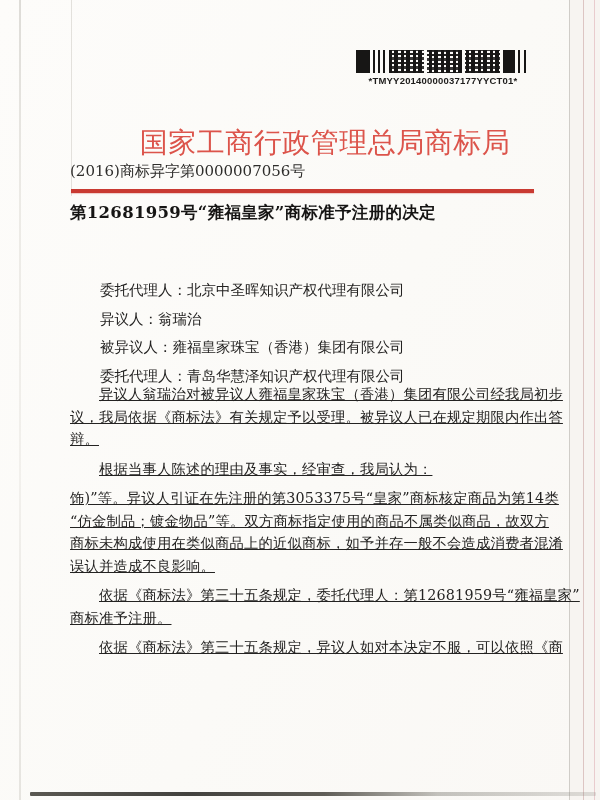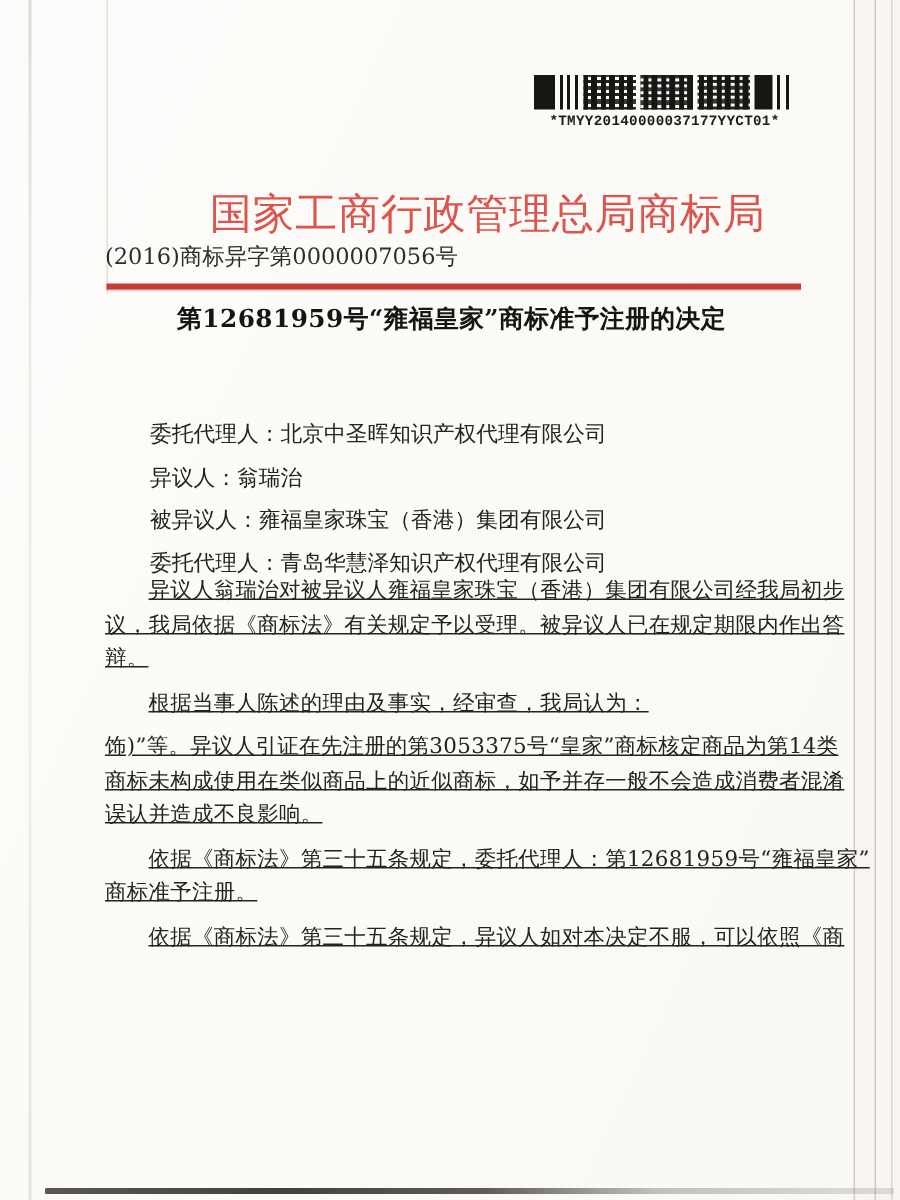--- a/index.html
+++ b/index.html
@@ -29,29 +29,29 @@
   .s-block{width:14px;background:#171615;}
   .s-bars3{width:13px;background:repeating-linear-gradient(90deg,#171615 0 2px,transparent 2px 5px);}
   .s-mat{flex:1;
     background:
       repeating-linear-gradient(0deg,rgba(23,22,21,.95) 0 2px,rgba(255,255,255,0) 2px 4px,rgba(23,22,21,.85) 4px 7px,rgba(255,255,255,0) 7px 9px),
       repeating-linear-gradient(90deg,#171615 0 3px,transparent 3px 5px,#171615 5px 9px,transparent 9px 12px);}
   .s-mat.v2{background-position:1px 1px,2px 0;}
   .s-mat.v3{background-position:2px 0,1px 1px;}
   .s-block2{width:12px;background:#171615;}
   .s-bars2{width:12px;background:repeating-linear-gradient(90deg,#171615 0 2px,transparent 2px 6px);}
-  .bc-text{margin-top:2px;text-align:center;font-family:Liberation Mono, monospace;
+  .bc-text{margin-top:2px;text-align:center;font-family:Liberation Sans, sans-serif;
     font-weight:bold;font-size:9.5px;letter-spacing:.2px;color:#1d1c1b;white-space:nowrap;}
   
   .agency{position:absolute;top:108px;left:72px;width:474px;margin:16px;text-align:center;
     font-size:28px;font-weight:400;letter-spacing:.5px;}
   .doc-no{position:absolute;top:162px;left:70px;width:462px;text-align:left;font-size:15px;color:#2e2d2b;}
   .rule{position:absolute;top:189px;left:71px;width:463px;height:4px;
     box-shadow:0 1px 1px rgba(198,56,49,.25);}
-  .d-title{position:absolute;top:202px;left:70px;width:462px;margin:0;text-align:center;
+  .d-title{position:absolute;top:202px;left:70px;width:462px;margin:0;text-align:left;
     font-size:16.5px;font-weight:bold;color:#161514;letter-spacing:.3px;}
   
   .parties{position:absolute;top:276px;left:100px;font-size:14.5px;}
   .parties .ln{height:28.5px;line-height:28.5px;white-space:nowrap;}
   .bodytext{position:absolute;top:383px;left:70px;width:466px;font-size:14.3px;}
   .para{margin:0 0 7px 0;}
   .bodytext .ln{height:22.5px;line-height:22.5px;white-space:nowrap;letter-spacing:.2px;text-decoration:underline;}
   .indent{padding-left:29px;}
 </style>
 </head>
@@ -97,20 +97,21 @@
     <div class="para">
       <div class="ln indent">异议人翁瑞治对被异议人雍福皇家珠宝（香港）集团有限公司经我局初步</div>
       <div class="ln">议，我局依据《商标法》有关规定予以受理。被异议人已在规定期限内作出答</div>
       <div class="ln">辩。</div>
     </div>
     <div class="para">
       <div class="ln indent">根据当事人陈述的理由及事实，经审查，我局认为：</div>
     </div>
     <div class="para">
       <div class="ln">饰)”等。异议人引证在先注册的第3053375号“皇家”商标核定商品为第14类</div>
+      <div class="ln">“仿金制品；镀金物品”等。双方商标指定使用的商品不属类似商品，故双方</div>
       <div class="ln">商标未构成使用在类似商品上的近似商标，如予并存一般不会造成消费者混淆</div>
       <div class="ln">误认并造成不良影响。</div>
     </div>
     <div class="para">
       <div class="ln indent">依据《商标法》第三十五条规定，委托代理人：第12681959号“雍福皇家”</div>
       <div class="ln">商标准予注册。</div>
     </div>
     <div class="para">
       <div class="ln indent">依据《商标法》第三十五条规定，异议人如对本决定不服，可以依照《商</div>
     </div>

